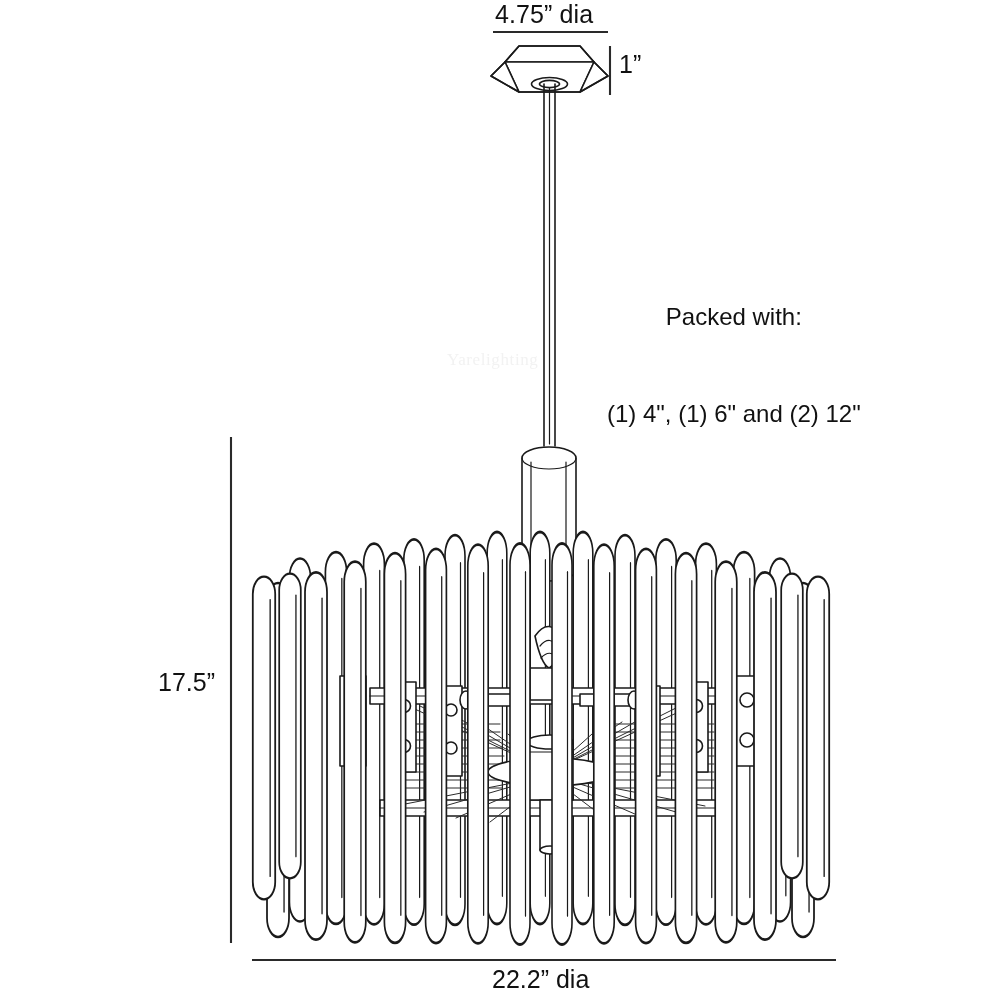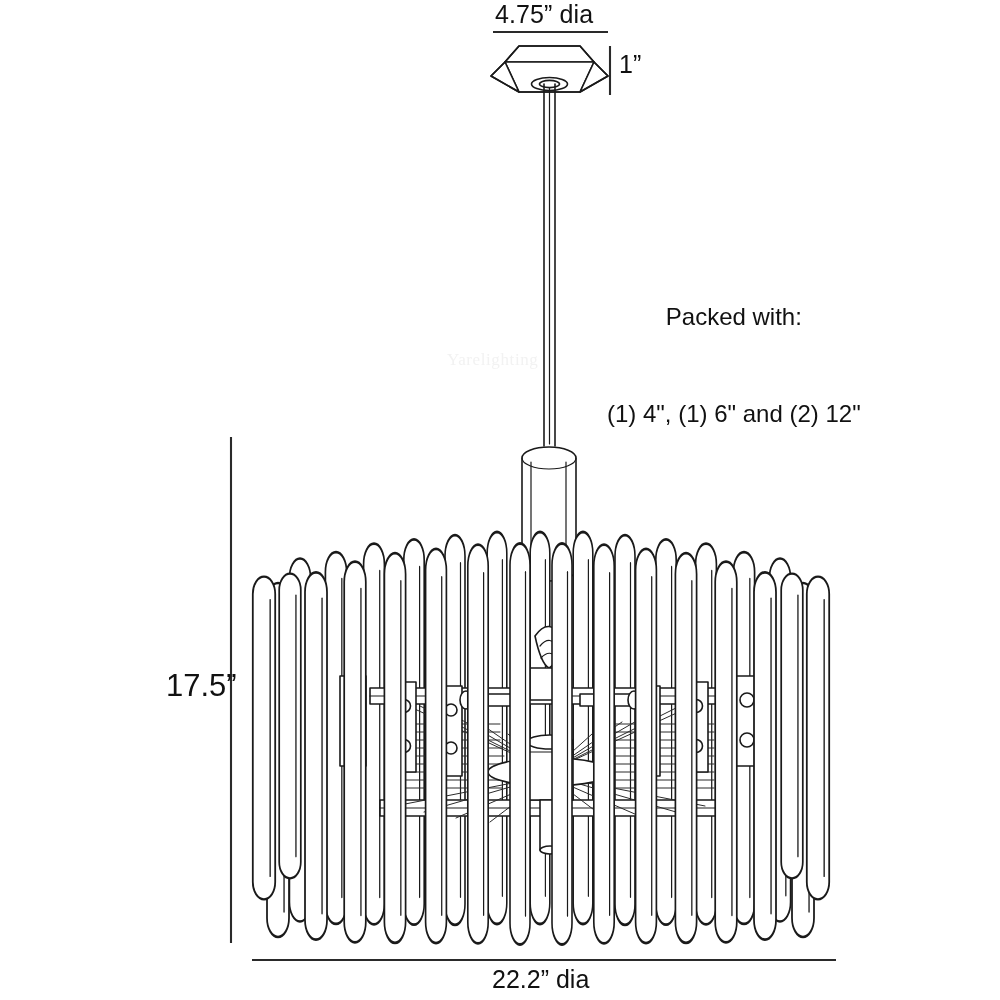--- a/index.html
+++ b/index.html
@@ -42,22 +42,21 @@
     letter-spacing: 0.1px;
   }
   #label-canopy-height {
     left: 619px;
     top: 52px;
     font-size: 25px;
   }
   #label-fixture-height {
     left: 158px;
     top: 670px;
-    font-size: 31px;
-    margin-left: 8px;
+    font-size: 25px;
   }
   #label-bottom-dia {
     left: 492px;
     top: 967px;
     font-size: 25px;
   }
   #note-block {
     position: absolute;
     left: 563px;
     top: 236px;

